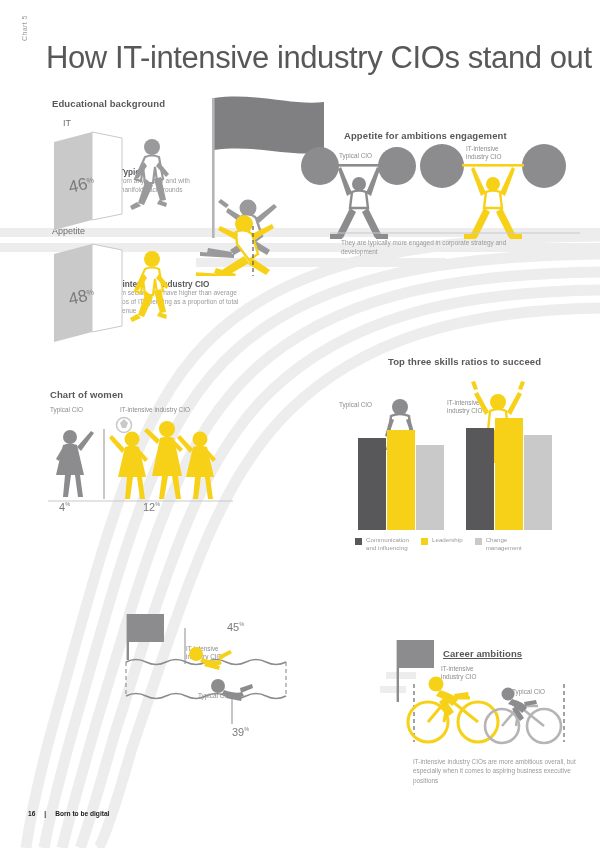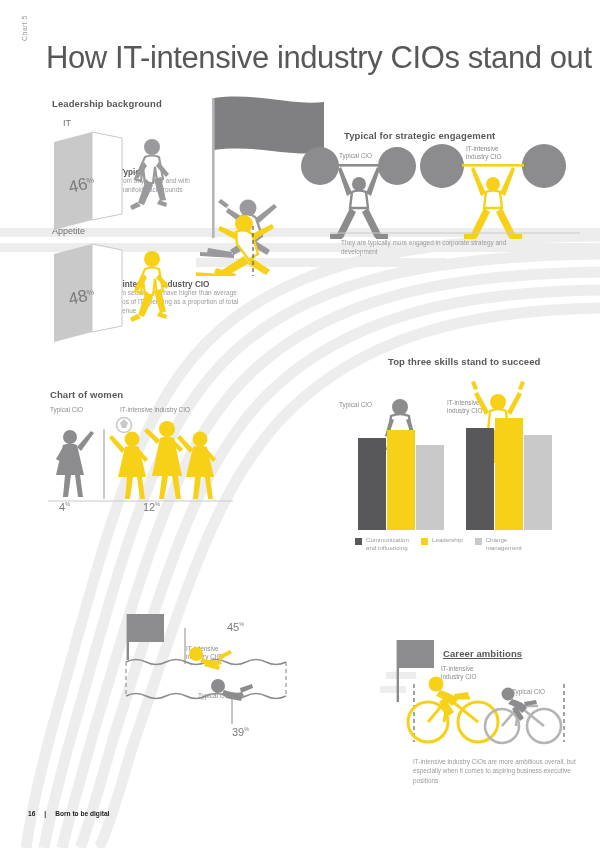--- a/index.html
+++ b/index.html
@@ -141,21 +141,21 @@
 
     <g fill="#ededed">
       <rect x="386" y="672" width="30" height="7"></rect>
       <rect x="380" y="686" width="26" height="7"></rect>
     </g>
   </svg>
 
   <div class="chart-tag">Chart 5</div>
   <h1 class="page-title">How IT-intensive industry CIOs stand out</h1>
 
-  <div class="sec-title edu-head">Leadership background</div>
+  <div class="sec-title edu-head">Educational background</div>
   <div class="edu-sub it">IT</div>
   <div class="edu-sub bu">Appetite</div>
 
   <svg class="layer" style="left:46px; top:128px;" width="180" height="230" viewBox="0 0 180 230">
 
     <g>
       <polygon points="8,14 46,4 46,92 8,102" fill="#c9c9c9"></polygon>
       <polygon points="46,4 76,10 76,86 46,92" fill="#ffffff" stroke="#c9c9c9" stroke-width="1"></polygon>
     </g>
 
@@ -227,21 +227,21 @@
       <path d="M20,172 l20,6 -2,5 -20,-6 z"></path>
     </g>
 
     <line x1="57" y1="130" x2="57" y2="180" stroke="#58585a" stroke-width="1.2" stroke-dasharray="4 3"></line>
   </svg>
   <div class="flag-text">
     <div>The race</div>
     <div>to go digital</div>
   </div>
 
-  <div class="sec-title appetite-head">Typical for strategic engagement</div>
+  <div class="sec-title appetite-head">Appetite for ambitions engagement</div>
   <div class="lbl-typ-wl">Typical CIO</div>
   <div class="lbl-itc-wl">IT-intensive<br>industry CIO</div>
 
   <svg class="layer" style="left:300px; top:140px;" width="280" height="100" viewBox="0 0 280 100">
 
     <g>
       <circle cx="20" cy="26" r="19" fill="#8c8c8e"></circle>
       <circle cx="97" cy="26" r="19" fill="#8c8c8e"></circle>
       <rect x="36" y="24" width="46" height="2.6" fill="#8c8c8e"></rect>
       <g fill="#8c8c8e">
@@ -328,21 +328,21 @@
       <path d="M159,34 l9,10 -3,3 -9,-10 z"></path>
       <path d="M147,62 l-2,22 5,0 3,-22 z"></path>
       <path d="M157,62 l3,22 5,0 -3,-22 z"></path>
     </g>
     <line x1="0" y1="86" x2="185" y2="86" stroke="#c9c9c9" stroke-width="1"></line>
   </svg>
 
   <div class="sow-v1">4<sup>%</sup></div>
   <div class="sow-v2">12<sup>%</sup></div>
 
-  <div class="sec-title skills-head">Top three skills stand to succeed</div>
+  <div class="sec-title skills-head">Top three skills ratios to succeed</div>
   <div class="sk-lbl-typ">Typical CIO</div>
   <div class="sk-lbl-itc">IT-intensive<br>industry CIO</div>
 
   <svg class="layer" style="left:352px; top:380px;" width="222" height="150" viewBox="0 0 222 150">
 
     <g fill="#8c8c8e">
       <circle cx="48" cy="27" r="8"></circle>
       <path d="M39,36 q9,-4 18,0 l2,20 -22,0 z" fill="#ffffff" stroke="#8c8c8e" stroke-width="2.4"></path>
       <path d="M38,38 l-5,18 3,1 6,-17 z"></path>
       <path d="M58,38 l5,18 -3,1 -6,-17 z"></path>

